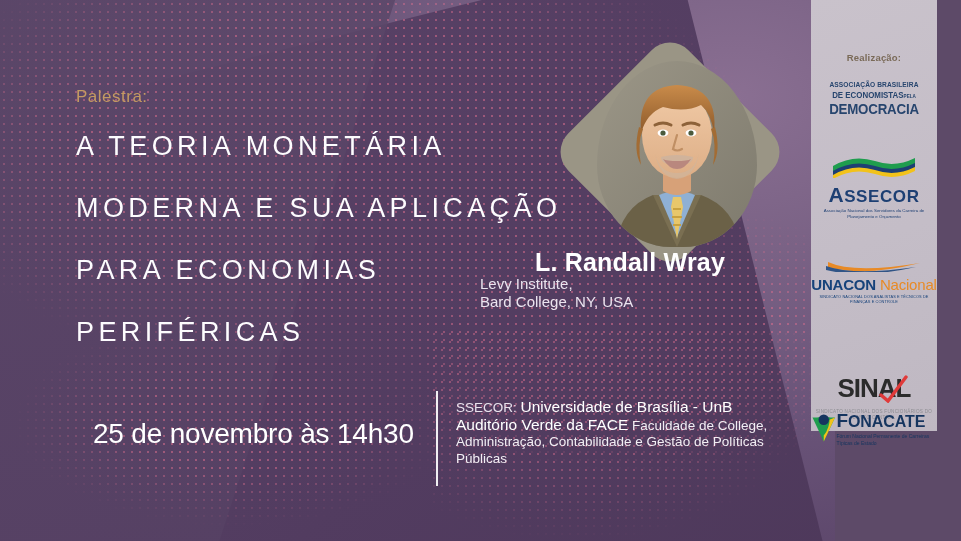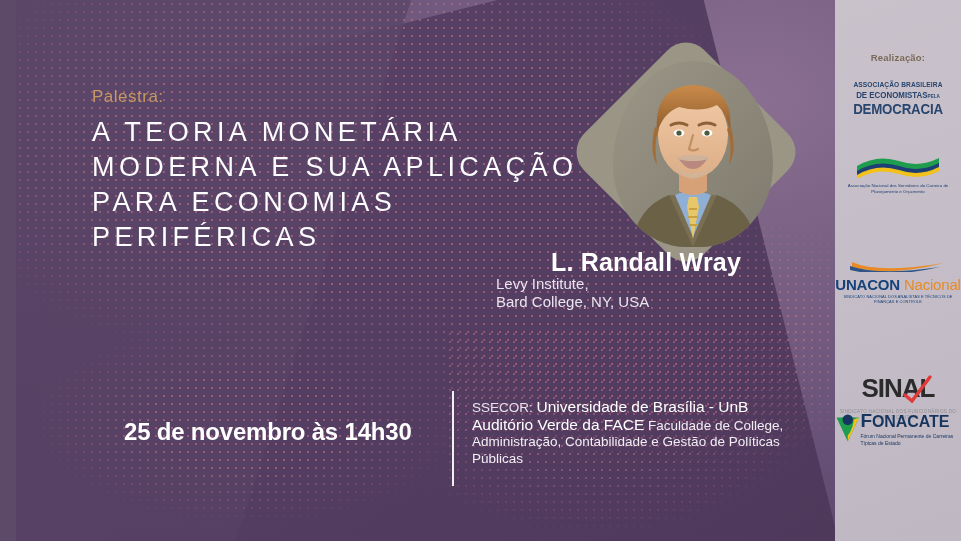--- a/index.html
+++ b/index.html
@@ -5,21 +5,21 @@
   html,body{margin:0;padding:0;background:#2e2030;}
   body{font-family:"Liberation Sans",sans-serif;}
 
   #poster{
     position:relative;width:961px;height:541px;overflow:hidden;
     background:#5d4a68;
   }
 
   
   #main-panel{
-    position:absolute;left:16px;top:0;width:835px;height:541px;overflow:hidden;
+    position:absolute;left:0;top:0;width:835px;height:541px;overflow:hidden;
     background:
       radial-gradient(115% 130% at 88% 18%, #8a6f92 0%, #7a6285 22%, #6a5479 45%, #5b4569 70%, #503c5e 100%);
   }
   
   #wedge-dark{
     position:absolute;left:-120px;top:150px;width:820px;height:700px;
     background:linear-gradient(135deg,#5a4368 0%,#513b5f 55%,#4c3759 100%);
     transform:rotate(-14deg);transform-origin:0 0;opacity:.92;
   }
   #wedge-dark2{
@@ -52,21 +52,21 @@
     mask-image:radial-gradient(70% 90% at 35% 20%, #000 45%, transparent 85%);
   }
 
   
   #kicker{
     position:absolute;left:76px;top:87px;
     font-size:17px;letter-spacing:.5px;color:#c49a62;font-weight:400;
   }
   #title{
     position:absolute;left:76px;top:115px;width:600px;
-    color:#fdfcfe;font-size:27px;line-height:35px;font-weight:300;
+    color:#fdfcfe;font-size:27px;line-height:62px;font-weight:300;
     letter-spacing:4.4px;white-space:pre-line;
   }
 
   
   #portrait-wrap{position:absolute;left:573px;top:55px;width:200px;height:200px;}
   #diamond{
     position:absolute;left:12px;top:12px;width:170px;height:170px;
     background:#9a9585;border-radius:26px;transform:rotate(45deg);
   }
   #photo{
@@ -80,35 +80,35 @@
     color:#ffffff;font-size:25px;font-weight:bold;letter-spacing:.2px;
   }
   #speaker-aff{
     position:absolute;left:480px;top:275px;width:300px;text-align:left;
     color:#ebe4ef;font-size:15px;line-height:18px;white-space:pre-line;font-weight:400;
   }
 
   
   #date{
     position:absolute;left:93px;top:418px;
-    color:#ffffff;font-size:24px;font-weight:bold;letter-spacing:-.2px;margin-left:15px;
+    color:#ffffff;font-size:28px;font-weight:normal;letter-spacing:-.2px;
   }
   #divider{
     position:absolute;left:436px;top:391px;width:2px;height:95px;background:#ffffff;opacity:.92;
   }
   #local-block{
     position:absolute;left:456px;top:399px;width:325px;
     color:#f2eef4;font-size:13.5px;line-height:16.5px;
   }
   #local-block .lbl{color:#e9e2ed;font-weight:400;}
   #local-block b{font-size:15.5px;font-weight:normal;color:#ffffff;}
 
   
   #sidebar{
-    position:absolute;left:835px;top:0;width:126px;height:541px;
+    position:absolute;left:811px;top:0;width:126px;height:431px;
     background:linear-gradient(160deg,#c9c2cb 0%,#c4bdc7 55%,#bfb8c2 100%);
   }
   #realizacao{
     position:absolute;left:0;top:52px;width:126px;text-align:center;
     font-size:9.5px;font-weight:bold;color:#7a6a58;letter-spacing:.2px;
   }
   .logo{position:absolute;left:0;width:126px;text-align:center;}
 
   
   #logo-abed{top:80px;}
@@ -239,20 +239,21 @@
       </div>
       <div class="abed-l3">DEMOCRACIA</div>
     </div>
 
     <div class="logo" id="logo-assecor">
       <svg class="flag" width="86" height="26" viewBox="0 0 86 26">
         <path d="M2 14 Q22 2 44 9 Q64 16 84 6 L84 12 Q64 22 44 15 Q22 8 2 20 Z" fill="#1f9d4e"></path>
         <path d="M2 19 Q22 7 44 14 Q64 21 84 11 L84 16 Q64 26 44 19 Q22 12 2 24 Z" fill="#1d3f73"></path>
         <path d="M2 23 Q22 11 44 18 Q64 25 84 15 L84 19 Q64 29 44 22 Q22 15 2 27 Z" fill="#f2c21a"></path>
       </svg>
+      <div class="assecor-name"><span class="cap">A</span><span>SSECOR</span></div>
       <div class="assecor-sub">Associação Nacional dos Servidores da Carreira de Planejamento e Orçamento</div>
     </div>
 
     <div class="logo" id="logo-unacon">
       <svg width="100" height="14" viewBox="0 0 100 14">
         <path d="M4 4 Q30 16 96 5 Q40 19 4 9 Z" fill="#e88a26"></path>
         <path d="M2 8 Q30 18 92 9 Q38 21 2 12 Z" fill="#16427a" opacity=".85"></path>
       </svg>
       <div class="unacon-row"><span class="u">UNACON</span> <span class="s">Nacional</span></div>
       <div class="unacon-sub">SINDICATO NACIONAL DOS ANALISTAS E TÉCNICOS DE FINANÇAS E CONTROLE</div>

